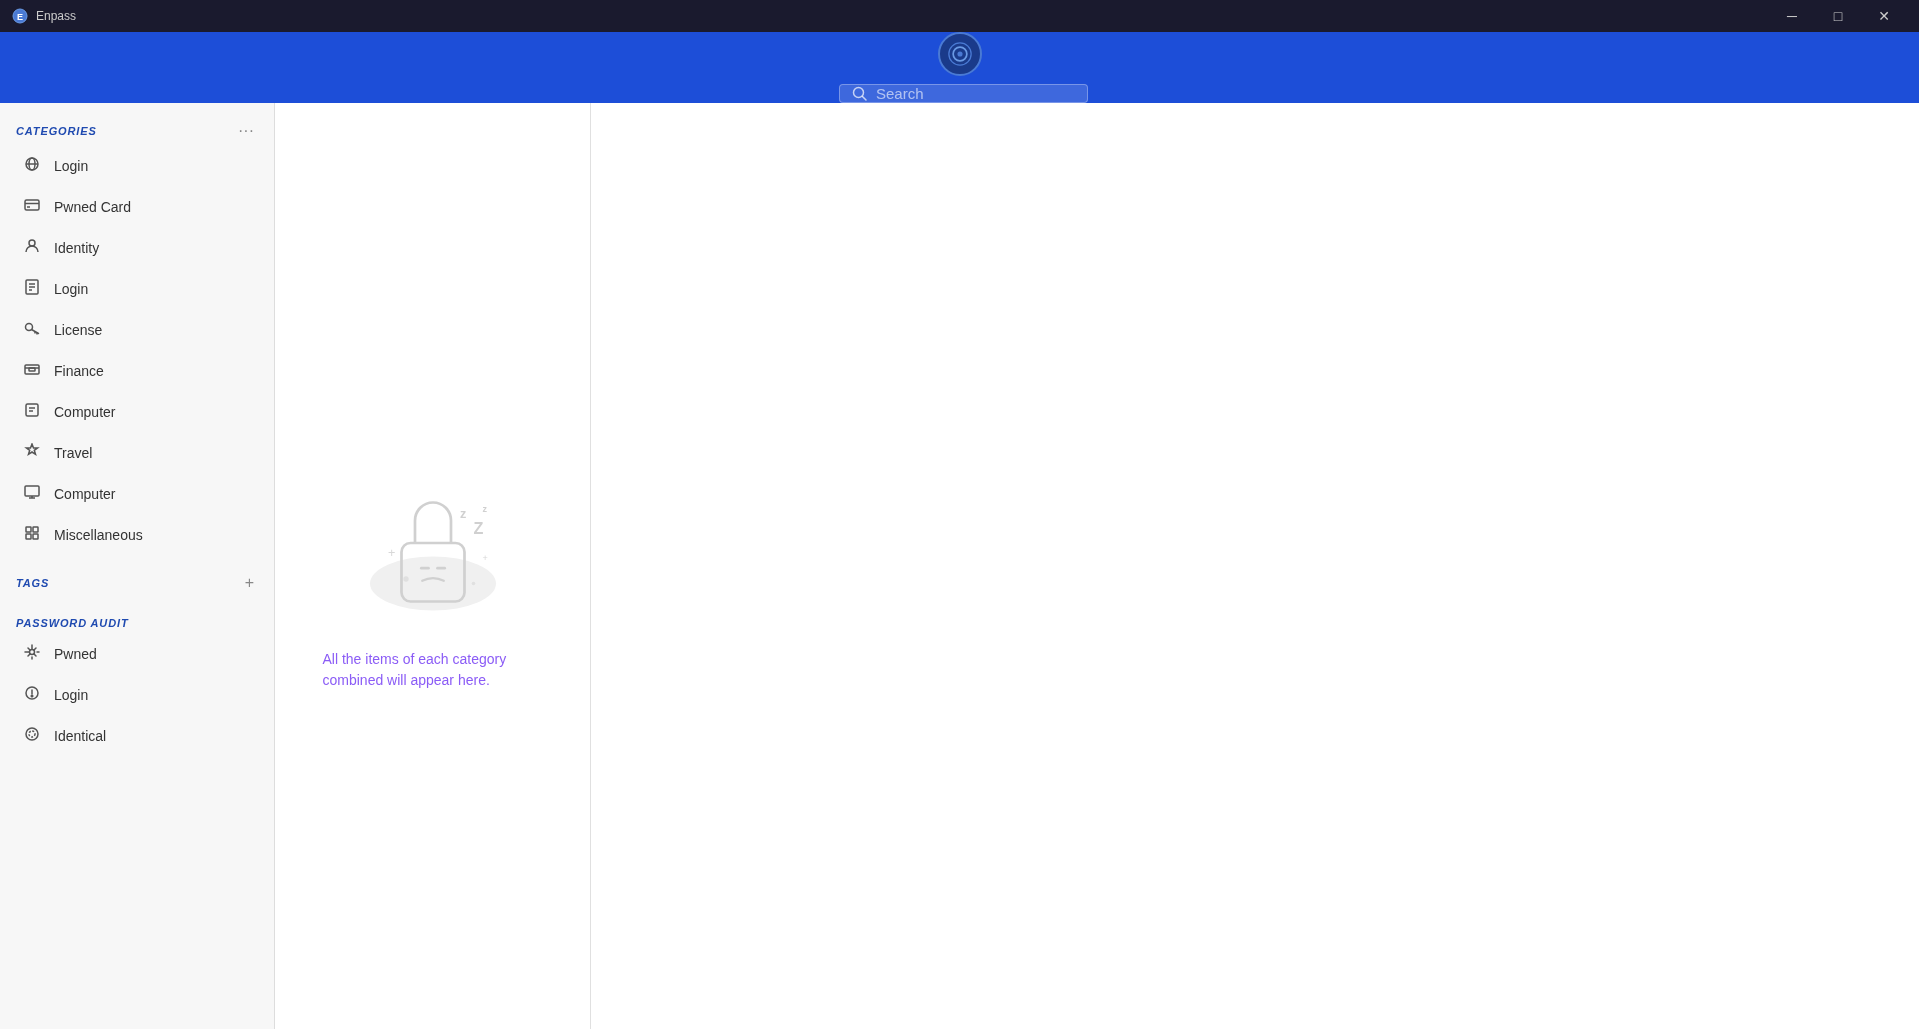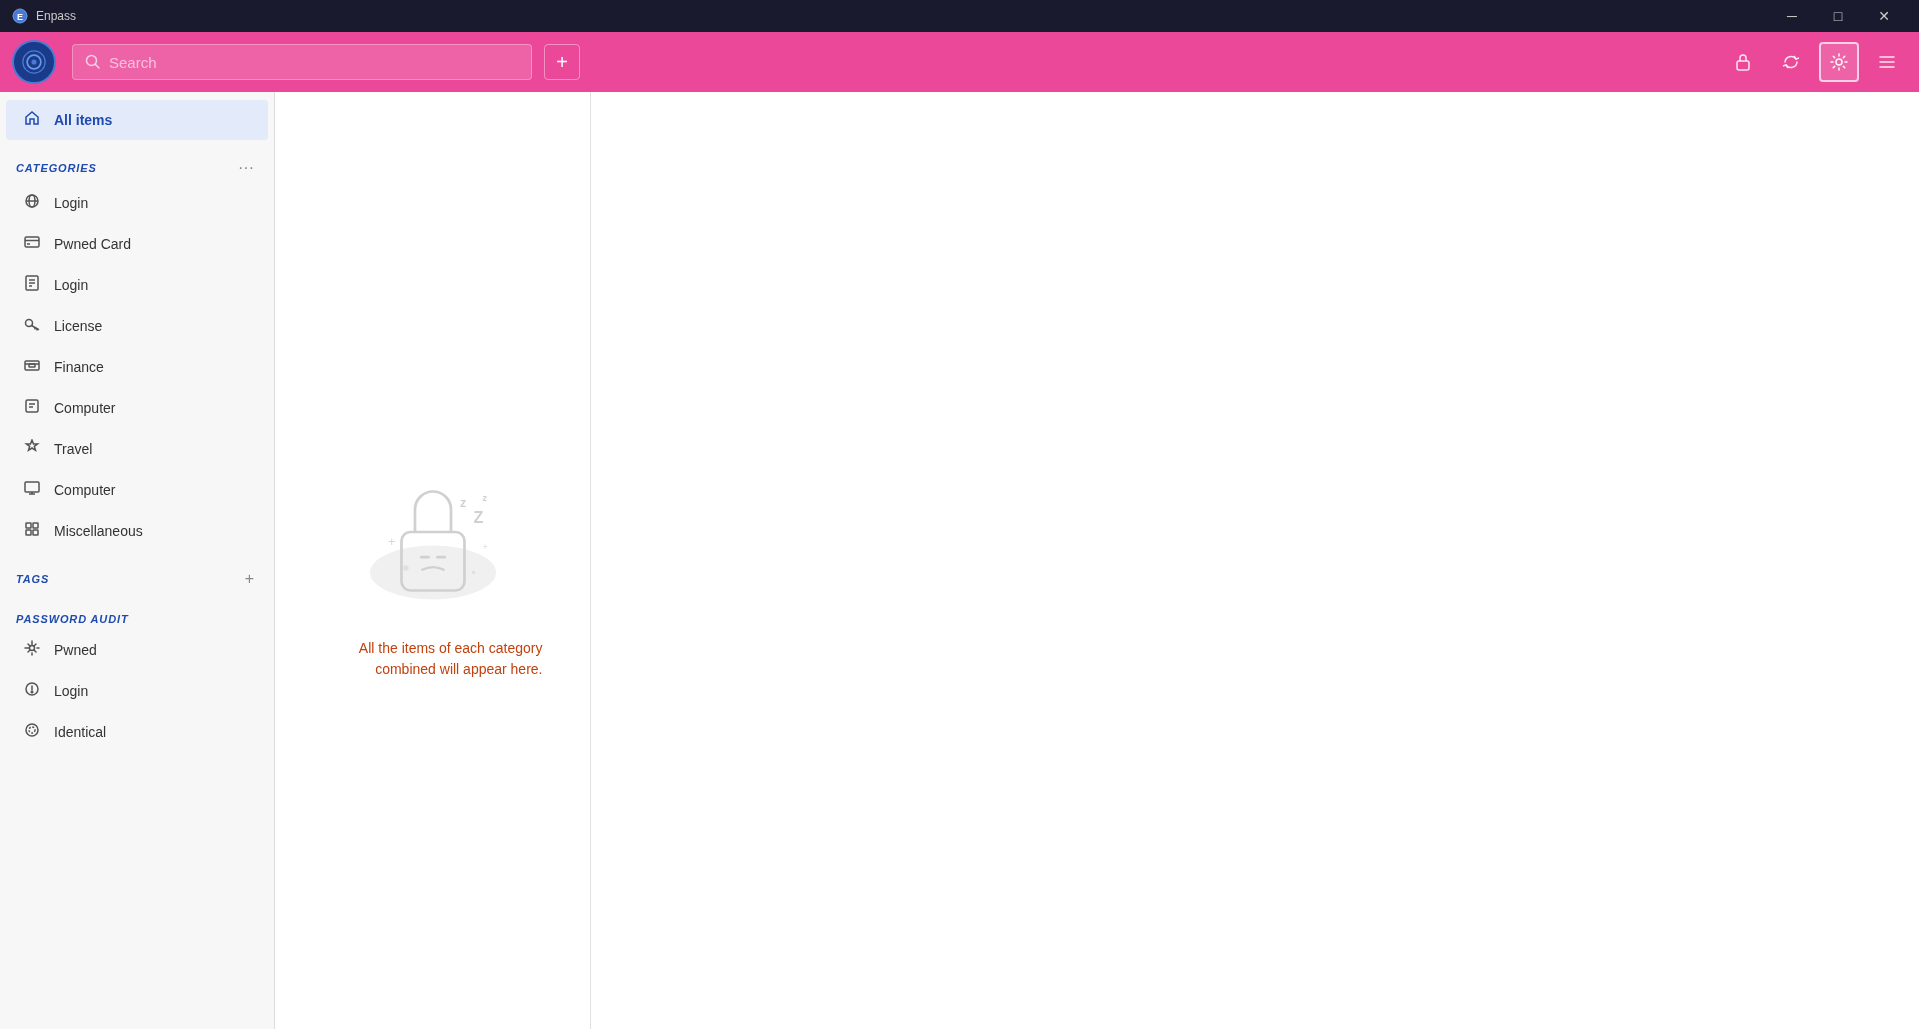--- a/index.html
+++ b/index.html
@@ -33,26 +33,27 @@
       color: #ccc;
       font-size: 14px;
       cursor: pointer;
       display: flex;
       align-items: center;
       justify-content: center;
     }
 
     
     .toolbar {
-      height: 60px;
-      background: #ec4899;
+      height: 71px;
+      background: #1d4ed8;
       display: flex;
       align-items: center;
       padding: 0 12px;
       gap: 8px;
+      flex-direction: column;
     }
     .app-logo {
       width: 44px;
       height: 44px;
       border-radius: 50%;
       background: #1a3a8a;
       border: 2px solid #4a7ad4;
       display: flex;
       align-items: center;
       justify-content: center;
@@ -191,22 +192,22 @@
 
     .empty-state {
       display: flex;
       flex-direction: column;
       align-items: center;
       gap: 16px;
       padding: 40px 20px;
     }
     .sleeping-lock-svg { width: 180px; height: 180px; }
     .empty-state-text {
-      text-align: right;
-      color: #c2410c;
+      text-align: left;
+      color: #8b5cf6;
       font-size: 14px;
       line-height: 1.5;
       max-width: 220px;
     }
 
     
     .right-panel {
       flex: 1;
       background: white;
     }
@@ -279,28 +280,20 @@
       <line x1="3" y1="10" x2="17" y2="10" stroke="rgba(255,255,255,0.85)" stroke-width="1.5" stroke-linecap="round"></line>
       <line x1="3" y1="15" x2="17" y2="15" stroke="rgba(255,255,255,0.85)" stroke-width="1.5" stroke-linecap="round"></line>
     </svg>
   </button>
 </div>
 
 <div class="main-layout">
 
   <div class="sidebar">
 
-    <div class="sidebar-item active" style="margin-top: 8px;">
-      <span class="item-icon">
-        <svg width="16" height="16" viewBox="0 0 16 16" fill="none" stroke="#1f4ab0" stroke-width="1.5">
-          <path d="M2 7L8 2l6 5v7H10V9H6v5H2V7z"></path>
-        </svg>
-      </span>
-      <span class="item-label">All items</span>
-    </div>
 
 
     <div class="sidebar-section-header">
       <span class="sidebar-section-title">CATEGORIES</span>
       <button class="sidebar-section-action">···</button>
     </div>
 
     <div class="sidebar-item">
       <span class="item-icon">
         <svg width="16" height="16" viewBox="0 0 16 16" fill="none" stroke="#555" stroke-width="1.5">
@@ -316,20 +309,29 @@
       <span class="item-icon">
         <svg width="16" height="16" viewBox="0 0 16 16" fill="none" stroke="#555" stroke-width="1.5">
           <rect x="1" y="3" width="14" height="10" rx="1.5"></rect>
           <line x1="1" y1="6.5" x2="15" y2="6.5"></line>
           <line x1="3" y1="10" x2="6" y2="10"></line>
         </svg>
       </span>
       <span class="item-label">Pwned Card</span>
     </div>
 
+    <div class="sidebar-item">
+      <span class="item-icon">
+        <svg width="16" height="16" viewBox="0 0 16 16" fill="none" stroke="#555" stroke-width="1.5">
+          <circle cx="8" cy="5" r="3"></circle>
+          <path d="M2 14c0-3.3 2.7-6 6-6s6 2.7 6 6"></path>
+        </svg>
+      </span>
+      <span class="item-label">Identity</span>
+    </div>
 
     <div class="sidebar-item">
       <span class="item-icon">
         <svg width="16" height="16" viewBox="0 0 16 16" fill="none" stroke="#555" stroke-width="1.5">
           <rect x="2" y="1" width="12" height="14" rx="1"></rect>
           <line x1="5" y1="5" x2="11" y2="5"></line>
           <line x1="5" y1="8" x2="11" y2="8"></line>
           <line x1="5" y1="11" x2="8" y2="11"></line>
         </svg>
       </span>

